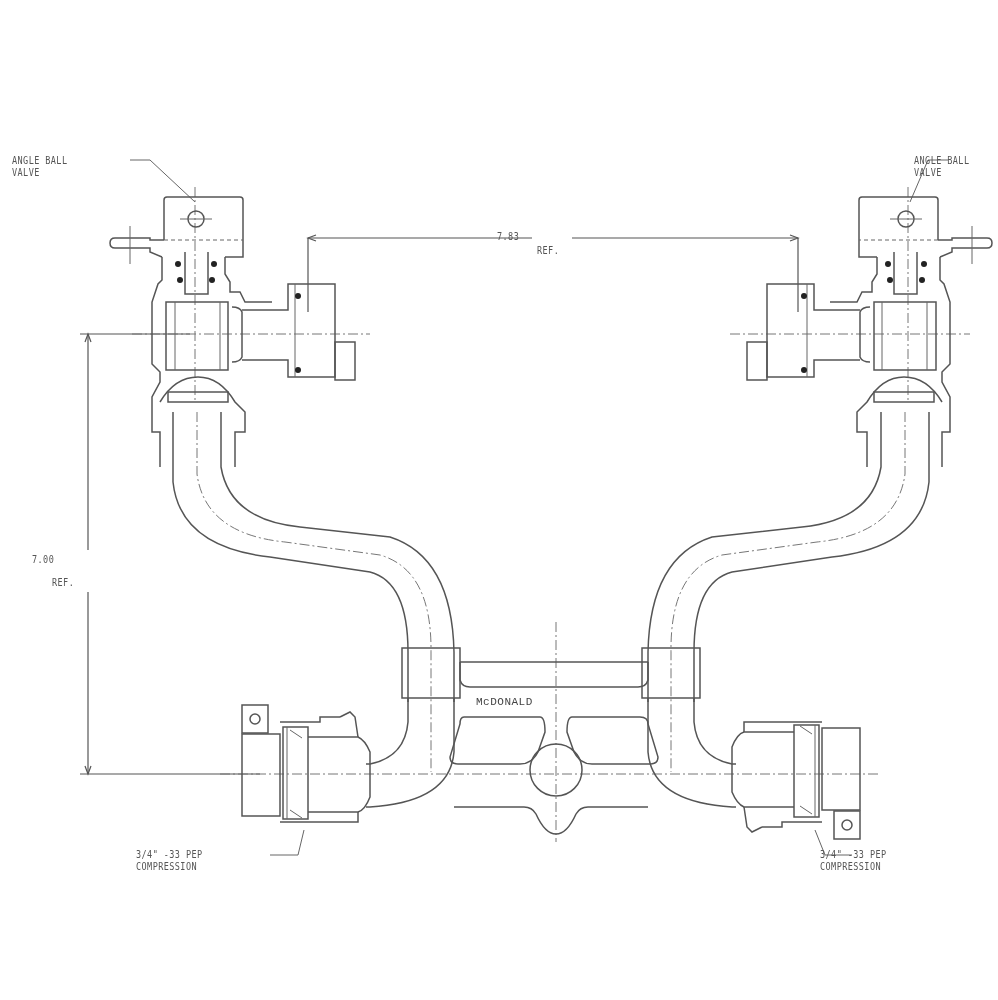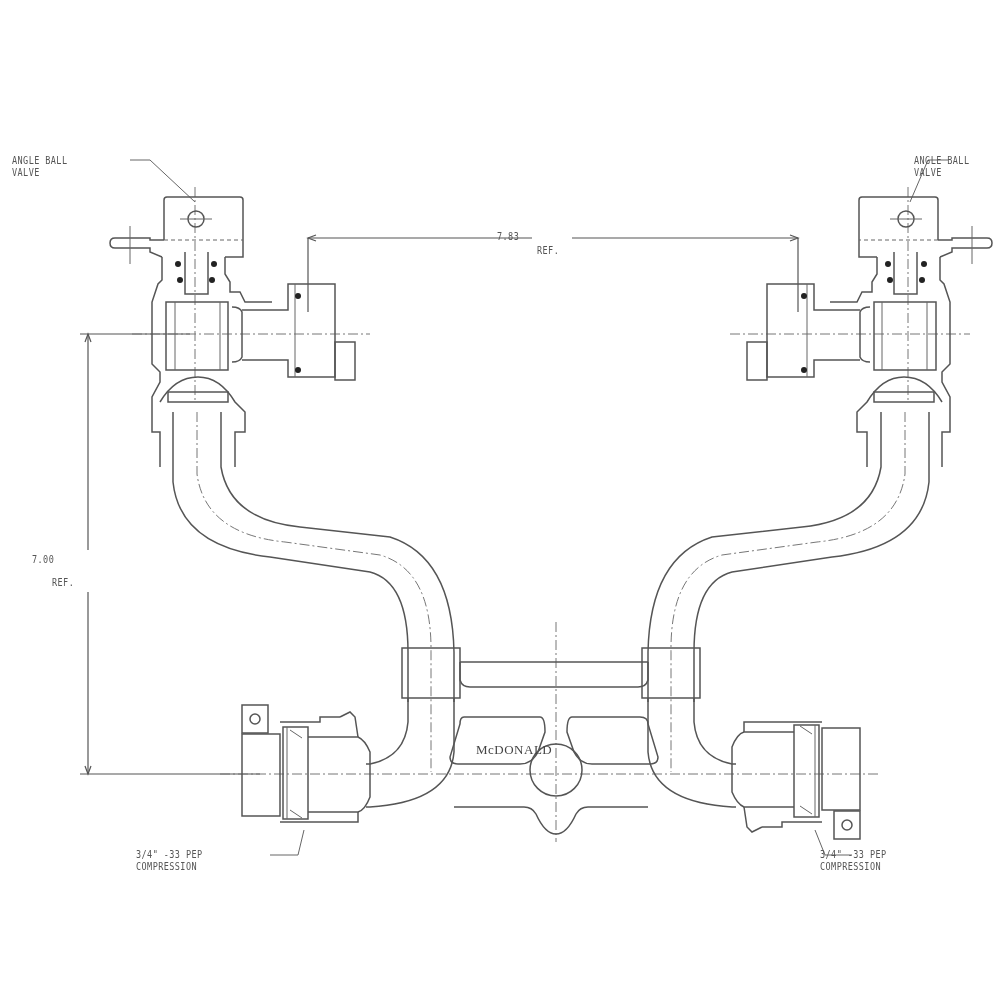--- a/index.html
+++ b/index.html
@@ -1,19 +1,19 @@
 <!DOCTYPE html>
 <html><head>
 <meta charset="utf-8">
 <style>
   html, body { margin:0; padding:0; background:#ffffff; }
   body { width:998px; height:1000px; position:relative; overflow:hidden; font-family:"DejaVu Sans Mono", monospace; }
   #drawing { position:absolute; left:0; top:12px; width:998px; height:1000px;padding-left:40px; }
   .lbl { position:absolute; color:#555; font-size:10px; line-height:12px; letter-spacing:0.5px; white-space:nowrap; font-family:"DejaVu Sans Mono", monospace; transform:scaleX(0.85); transform-origin:left top; }
-  .brand { position:absolute; color:#444; font-size:13px; letter-spacing:0.5px; font-family:Liberation Serif, serif;margin-top:46px; }
+  .brand { position:absolute; color:#444; font-size:11px; letter-spacing:0.5px; font-family:Liberation Mono, monospace; }
   svg .ln { stroke:#555; stroke-width:1.5; fill:none; }
   svg .thin { stroke:#666; stroke-width:1; fill:none; }
   svg .cl { stroke:#777; stroke-width:1; fill:none; stroke-dasharray:10 3 2 3; }
   svg .dim { stroke:#555; stroke-width:1.2; fill:none; }
   svg .dot { fill:#222; }
 </style>
 </head>
 <body>
 
 <div id="drawing">

